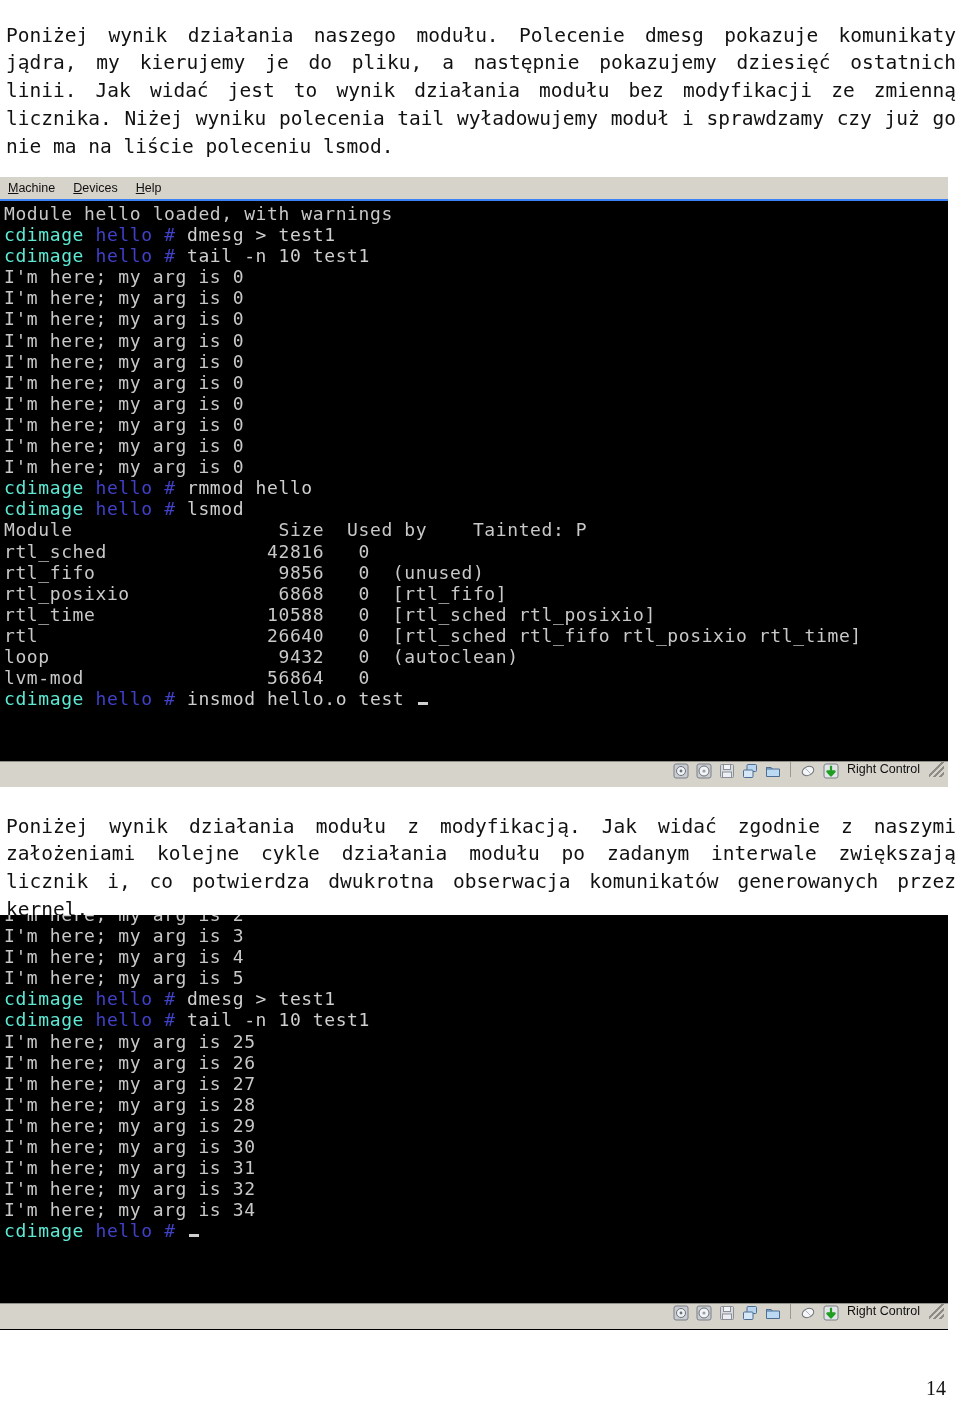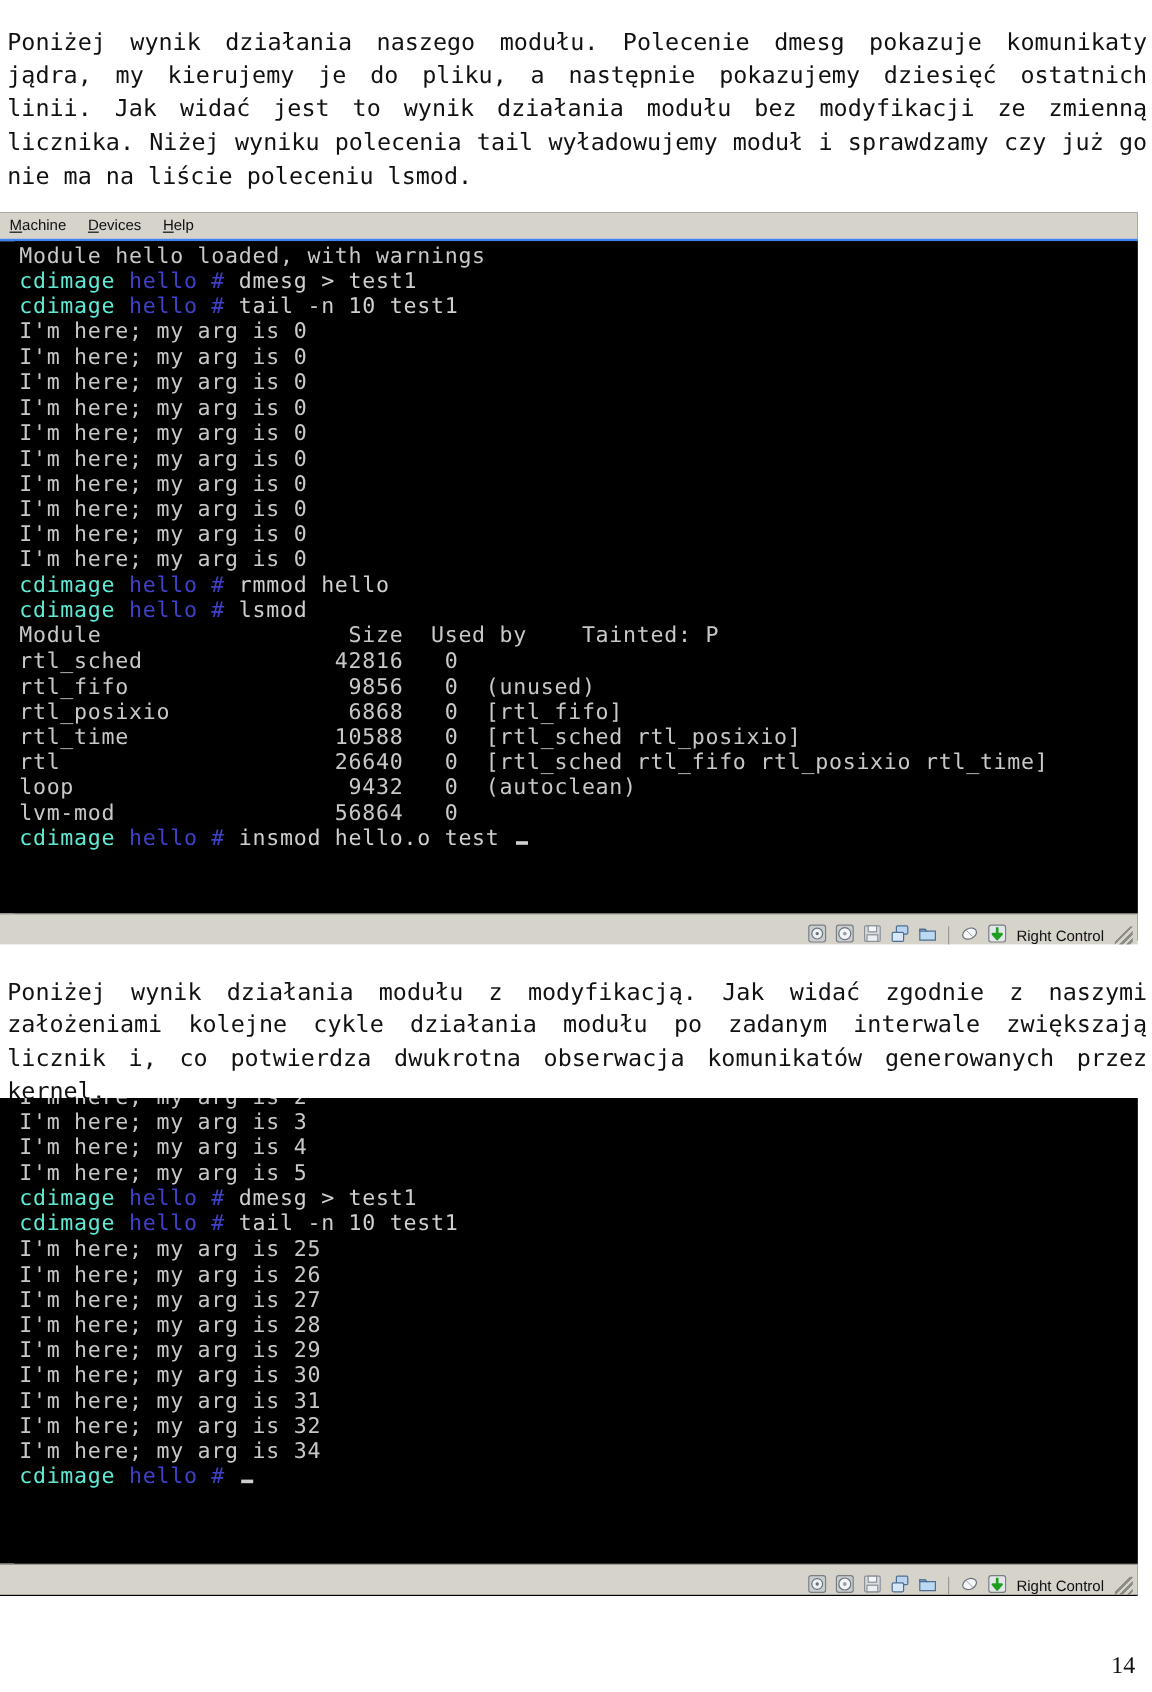--- a/index.html
+++ b/index.html
@@ -76,21 +76,20 @@
   }
   .vbox-menu-item u { text-decoration: underline; }
 
   
   .vbox-screen {
     background: #000000;
     overflow: hidden;
     position: relative;
     padding: 2px 0 0 4px;
     box-sizing: border-box;
-    margin-left: 12px;
   }
   #vbox-window-1 .vbox-screen { height: 560px; }
   #vbox-window-2 .vbox-screen { height: 388px; }
 
   .tline {
     font-family: "DejaVu Sans Mono", monospace;
     font-size: 18px;
     line-height: 21.1px;
     color: #c8c8c8;
     white-space: pre;
@@ -111,21 +110,21 @@
   #vbox-window-2 .tline:first-child {
     margin-top: -11px;
   }
 
   
   .vbox-statusbar {
     height: 25px;
     background: #d6d3cb;
     border-top: 1px solid #8f8f88;
     display: flex;
-    align-items: flex-end;
+    align-items: flex-start;
     justify-content: flex-end;
     padding-right: 4px;
     gap: 5px;
     font-family: "Liberation Sans", sans-serif;
     font-size: 12.5px;
     color: #101010;
   }
   .sb-icon {
     width: 18px;
     height: 18px;

